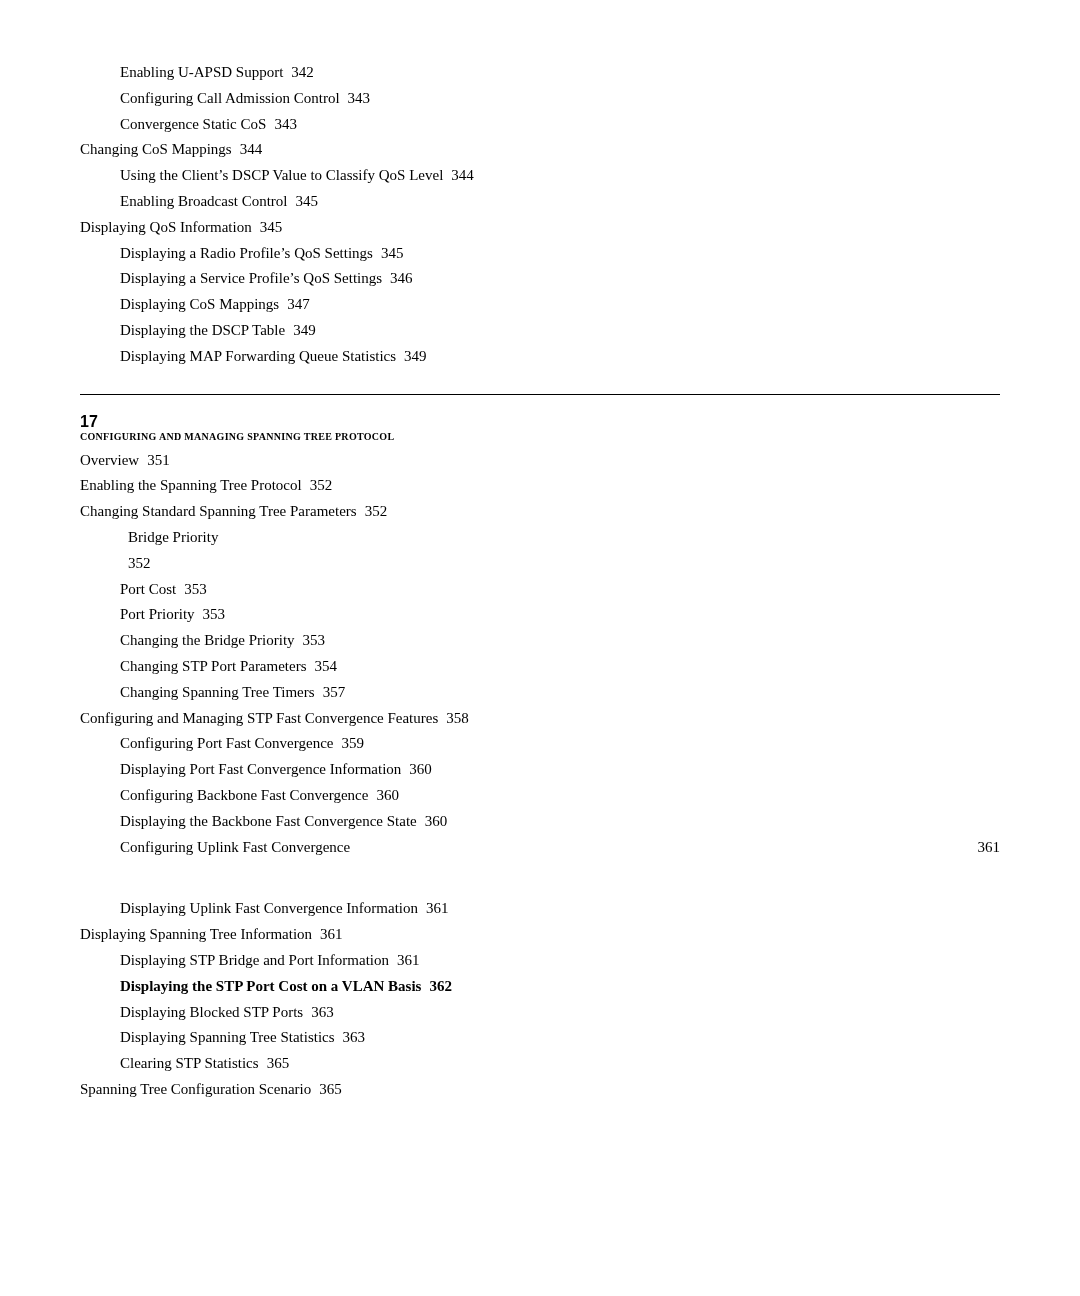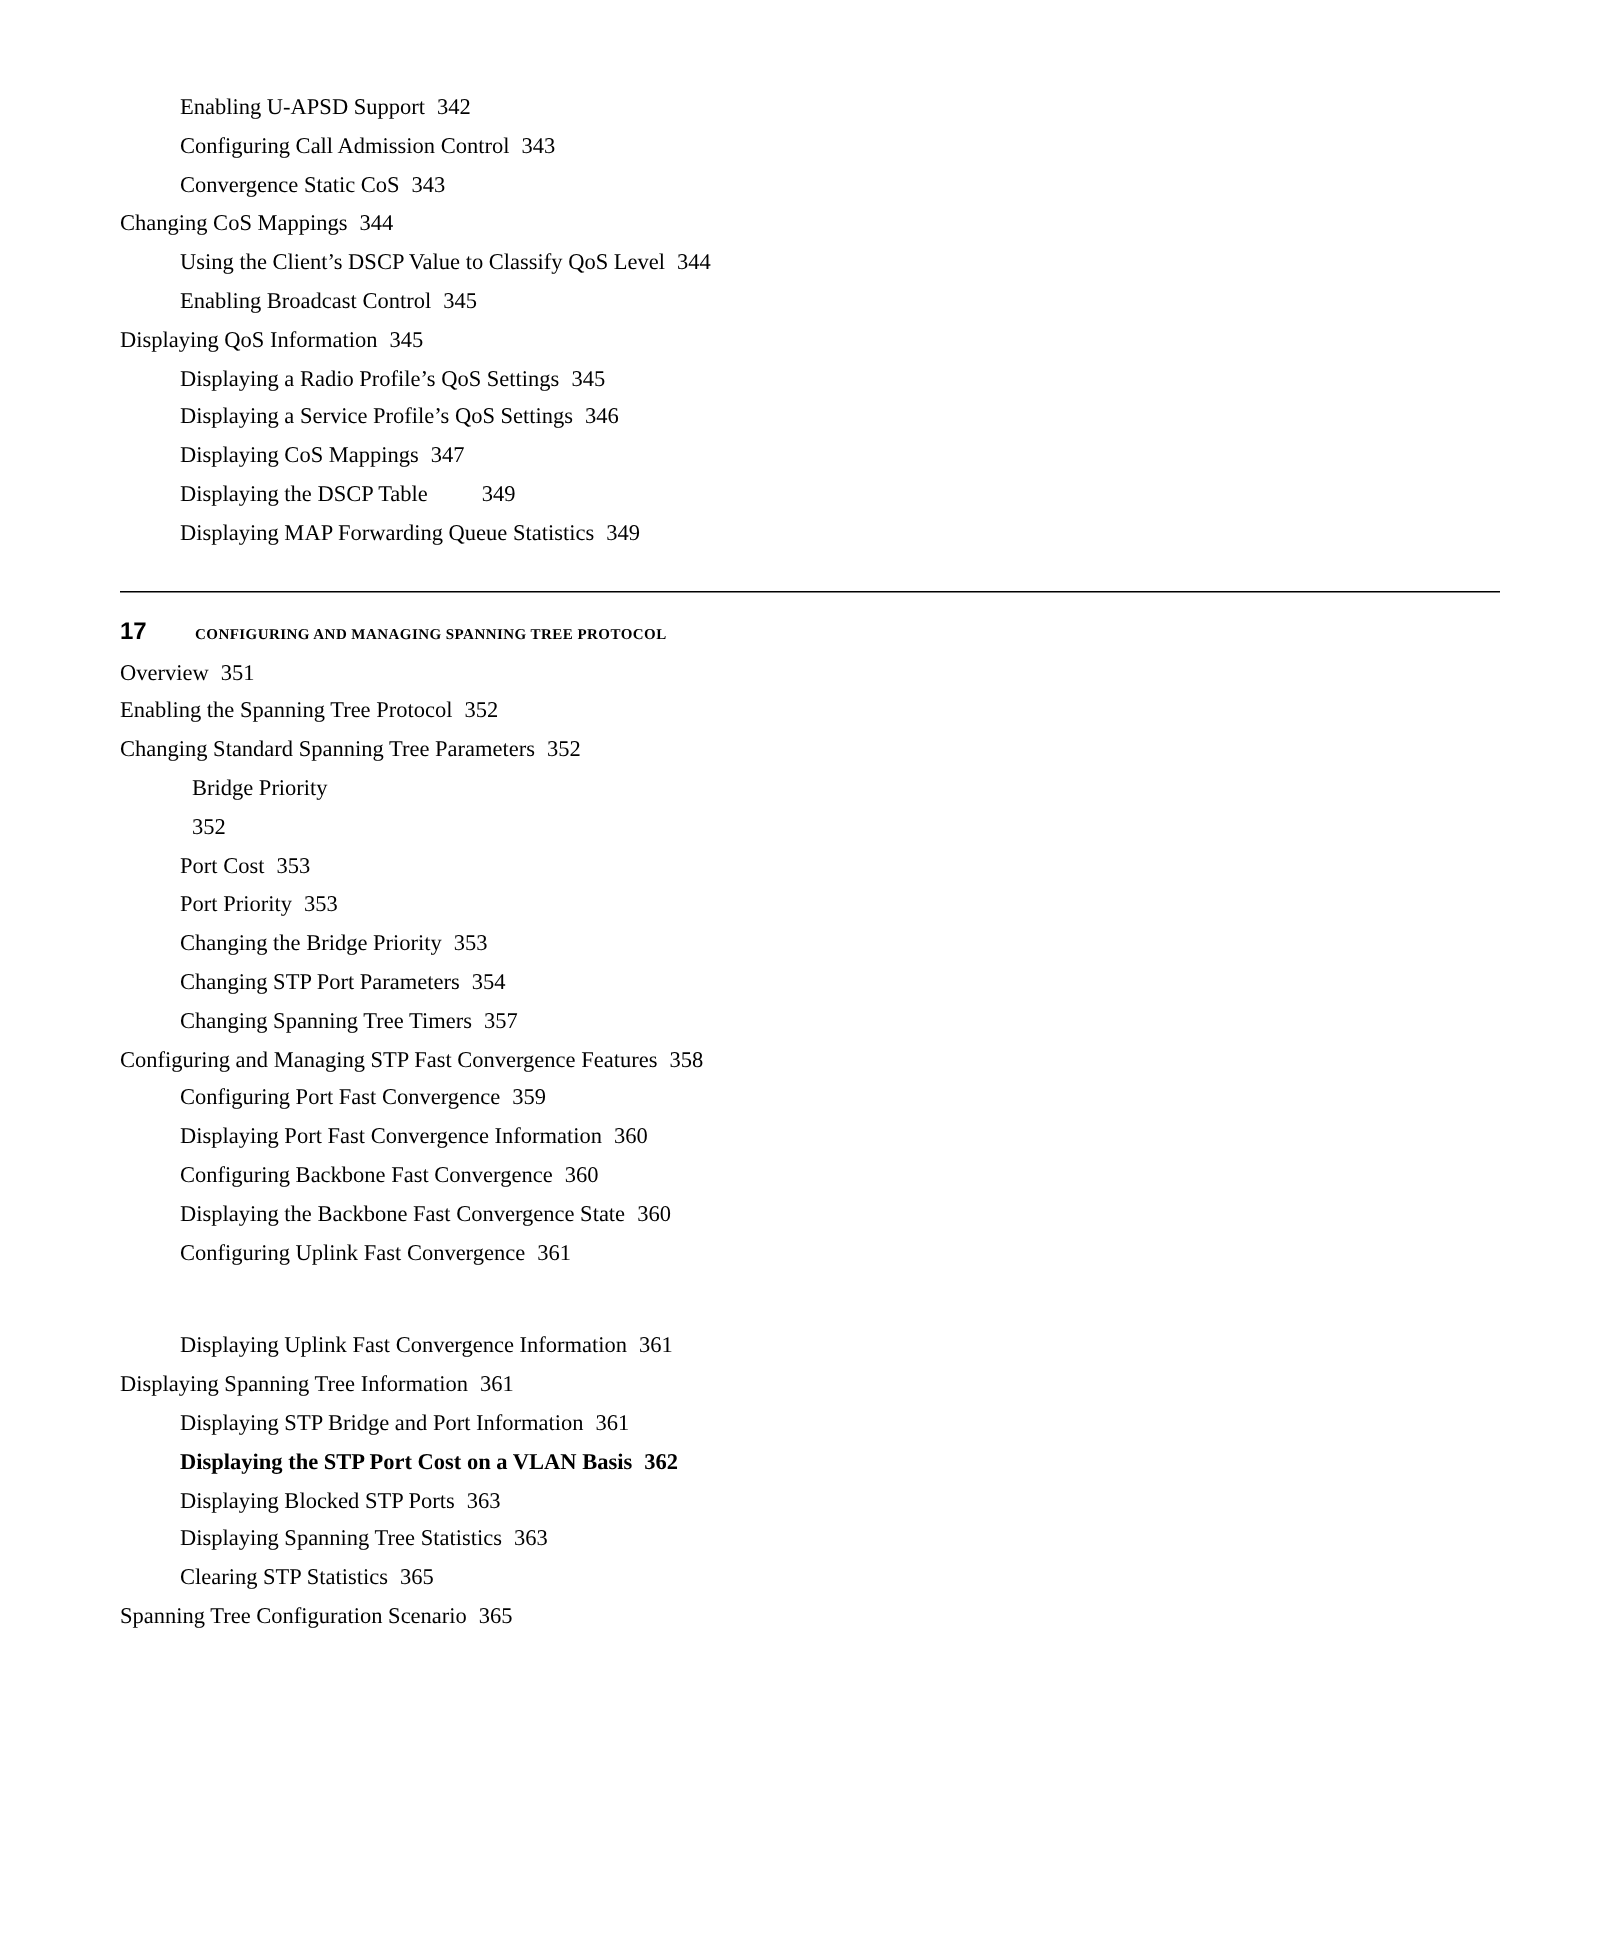--- a/index.html
+++ b/index.html
@@ -26,20 +26,21 @@
       border: none;
       border-top: 1px solid #000;
       margin: 24px 0 18px 0;
     }
 
     .chapter-row {
       display: flex;
       align-items: baseline;
       margin-bottom: 6px;
       margin-top: 4px;
+      flex-direction: column;
     }
 
     .chapter-number {
       font-weight: bold;
       font-size: 16px;
       min-width: 50px;
       font-family: Arial, sans-serif;
     }
 
     .chapter-title {
@@ -109,21 +110,21 @@
         <span class="page-num">345</span>
       </div>
       <div class="entry-line" style="padding-left: 40px;">
         <span class="label">Displaying a Service Profile’s QoS Settings</span>
         <span class="page-num">346</span>
       </div>
       <div class="entry-line" style="padding-left: 40px;">
         <span class="label">Displaying CoS Mappings</span>
         <span class="page-num">347</span>
       </div>
-      <div class="entry-line" style="padding-left: 40px; gap: 28px;">
+      <div class="entry-line" style="padding-left: 40px;">
         <span class="label">Displaying the DSCP Table</span>
         <span class="page-num">349</span>
       </div>
       <div class="entry-line" style="padding-left: 40px;">
         <span class="label">Displaying MAP Forwarding Queue Statistics</span>
         <span class="page-num">349</span>
       </div>
     </div>
 
   <hr class="section-divider">
@@ -183,21 +184,21 @@
         <span class="page-num">360</span>
       </div>
       <div class="entry-line" style="padding-left: 40px;">
         <span class="label">Configuring Backbone Fast Convergence</span>
         <span class="page-num">360</span>
       </div>
       <div class="entry-line" style="padding-left: 40px;">
         <span class="label">Displaying the Backbone Fast Convergence State</span>
         <span class="page-num">360</span>
       </div>
-      <div class="entry-line" style="padding-left: 40px;">
+      <div class="entry-line" style="padding-left: 40px; justify-content: space-between;">
         <span class="label">Configuring Uplink Fast Convergence</span>
         <span class="page-num">361</span>
       </div>
       <div class="entry-line" style="padding-left: 40px; margin-top: 36px;">
         <span class="label">Displaying Uplink Fast Convergence Information</span>
         <span class="page-num">361</span>
       </div>
       <div class="entry-line" style="padding-left: 0px;">
         <span class="label">Displaying Spanning Tree Information</span>
         <span class="page-num">361</span>

